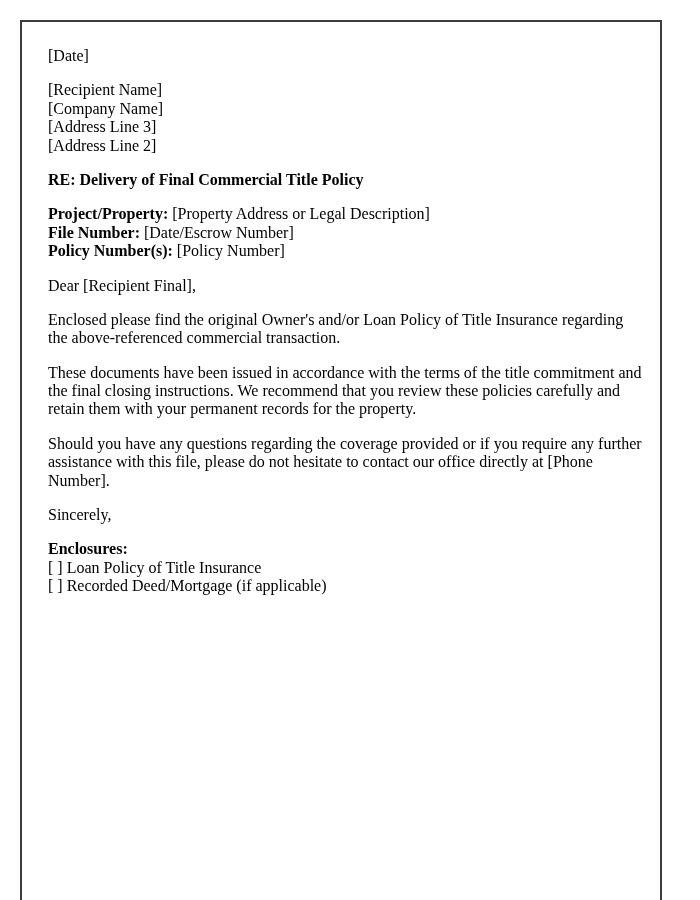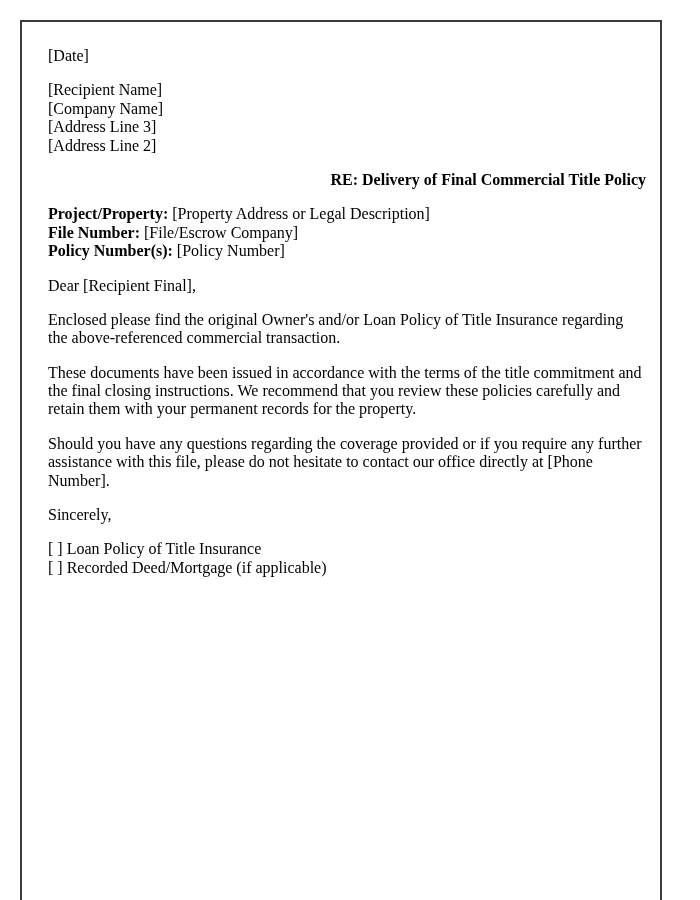--- a/index.html
+++ b/index.html
@@ -20,52 +20,53 @@
     border: 2px solid #3c3c3c;
     background: #ffffff;
     padding: 25px 14px 20px 26px;
     font-family: "Liberation Serif", "DejaVu Serif", serif;
     font-size: 16px;
     line-height: 1.15;
     color: #000000;
   }
   .doc p { margin: 16px 0; }
   .doc > p:first-child { margin-top: 0; }
-  .bold { font-weight: bold; text-align: right; }
+  .bold { font-weight: bold; }
   .line { display: block; }
 </style>
 </head>
 <body>
 
 <div class="doc">
 
   <p>[Date]</p>
 
   <p>
     <span class="line">[Recipient Name]</span>
     <span class="line">[Company Name]</span>
     <span class="line">[Address Line 3]</span>
     <span class="line">[Address Line 2]</span>
   </p>
 
   <p class="bold">RE: Delivery of Final Commercial Title Policy</p>
 
   <p>
     <span class="line"><span class="bold">Project/Property:</span> <span>[Property Address or Legal Description]</span></span>
-    <span class="line"><span class="bold">File Number:</span> <span>[File/Escrow Company]</span></span>
+    <span class="line"><span class="bold">File Number:</span> <span>[Date/Escrow Number]</span></span>
     <span class="line"><span class="bold">Policy Number(s):</span> <span>[Policy Number]</span></span>
   </p>
 
   <p>Dear [Recipient Final],</p>
 
   <p>Enclosed please find the original Owner's and/or Loan Policy of Title Insurance regarding the above-referenced commercial transaction.</p>
   <p>These documents have been issued in accordance with the terms of the title commitment and the final closing instructions. We recommend that you review these policies carefully and retain them with your permanent records for the property.</p>
   <p>Should you have any questions regarding the coverage provided or if you require any further assistance with this file, please do not hesitate to contact our office directly at [Phone Number].</p>
 
   <p>Sincerely,</p>
 
 
   <p>
+    <span class="line bold">Enclosures:</span>
     <span class="line"><span>[ ]</span> <span>Loan Policy of Title Insurance</span></span>
     <span class="line"><span>[ ]</span> <span>Recorded Deed/Mortgage (if applicable)</span></span>
   </p>
 
 </div>
 
 </body></html>

